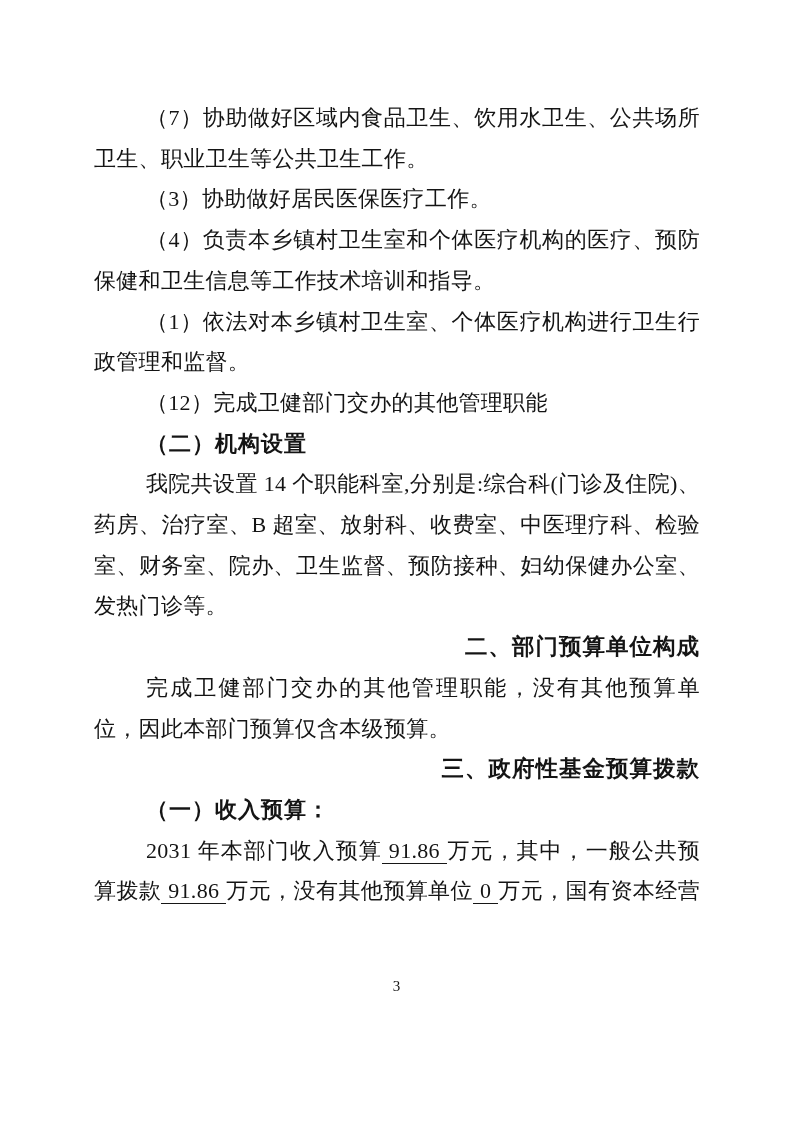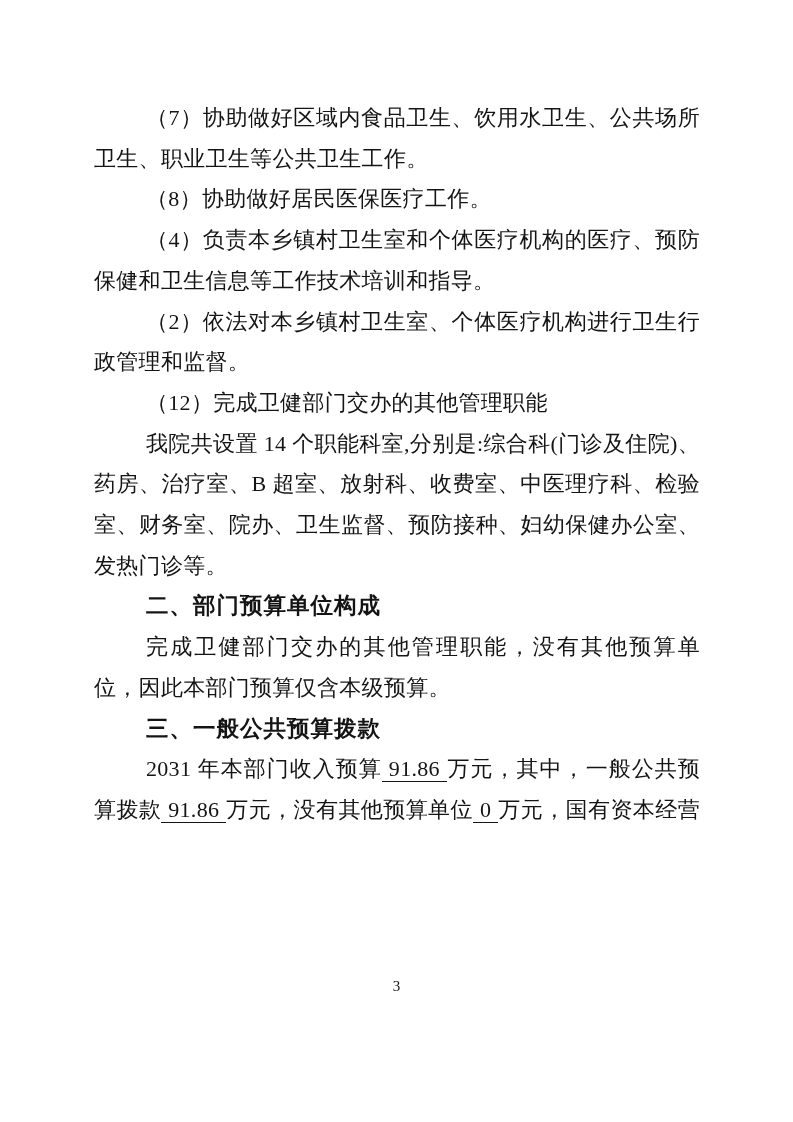--- a/index.html
+++ b/index.html
@@ -31,20 +31,21 @@
     letter-spacing: 0.3px;
   }
   h2.h-hei {
     margin: 0;
     font-size: 22.5px;
     line-height: 40.7px;
     font-weight: 700;
     font-family: "Liberation Sans", "DejaVu Sans", sans-serif;
     text-indent: 52px;
     letter-spacing: 1px;
+    text-align: right;
   }
   h3.h-kai {
     margin: 0;
     font-size: 22px;
     line-height: 40.7px;
     font-weight: 700;
     font-family: "Liberation Serif", "DejaVu Serif", serif;
     text-indent: 52px;
     letter-spacing: 1px;
   }
@@ -67,30 +68,32 @@
     color: #141414;
   }
 </style>
 </head>
 <body>
 
 <div class="page">
   <div class="content">
 
     <p class="body">（7）协助做好区域内食品卫生、饮用水卫生、公共场所卫生、职业卫生等公共卫生工作。</p>
-    <p class="body">（8）协助做好居民医保医疗工作。</p>
+    <p class="body">（3）协助做好居民医保医疗工作。</p>
     <p class="body">（4）负责本乡镇村卫生室和个体医疗机构的医疗、预防保健和卫生信息等工作技术培训和指导。</p>
-    <p class="body">（2）依法对本乡镇村卫生室、个体医疗机构进行卫生行政管理和监督。</p>
+    <p class="body">（1）依法对本乡镇村卫生室、个体医疗机构进行卫生行政管理和监督。</p>
     <p class="body">（12）完成卫健部门交办的其他管理职能</p>
 
+    <h3 class="h-kai">（二）机构设置</h3>
     <p class="body">我院共设置 14 个职能科室,分别是:综合科(门诊及住院)、药房、治疗室、B 超室、放射科、收费室、中医理疗科、检验室、财务室、院办、卫生监督、预防接种、妇幼保健办公室、发热门诊等。</p>
 
     <h2 class="h-hei gap-blank-line">二、部门预算单位构成</h2>
     <p class="body">完成卫健部门交办的其他管理职能，没有其他预算单位，因此本部门预算仅含本级预算。</p>
 
-    <h2 class="h-hei gap-medium">三、一般公共预算拨款</h2>
+    <h2 class="h-hei gap-medium">三、政府性基金预算拨款</h2>
+    <h3 class="h-kai">（一）收入预算：</h3>
 
     <p class="body income"><span>2031 年本部门收入预算</span><span class="uval">91.86</span><span>万元，其中，一般公共预算拨款</span><span class="uval">91.86</span><span>万元，没有其他预算单位</span><span class="uval">0</span><span>万元，国有资本经营</span></p>
 
   </div>
 
   <div class="page-number">3</div>
 </div>
 
 </body></html>

